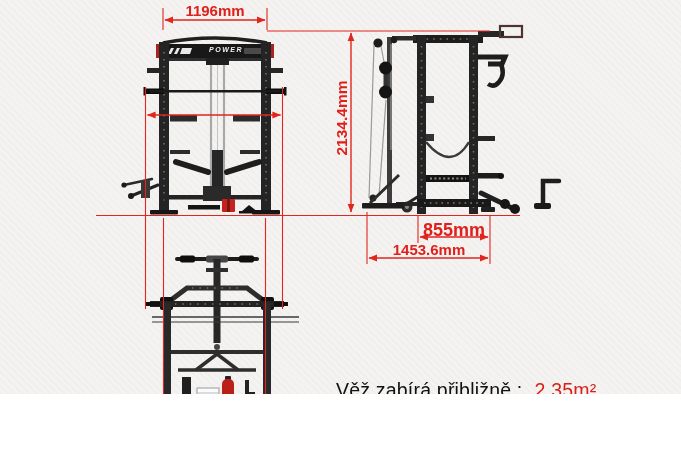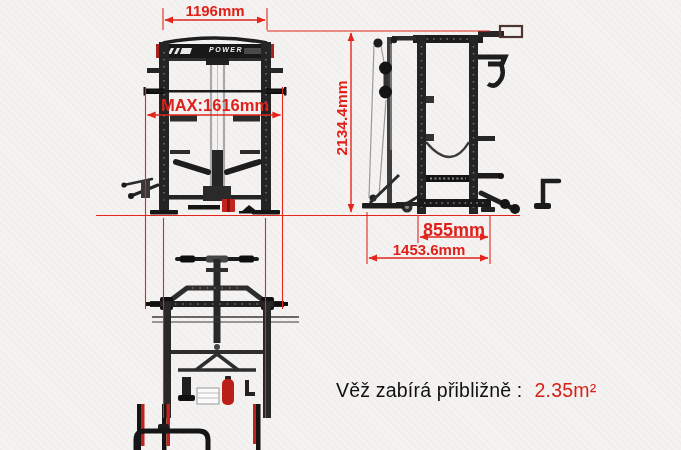--- a/index.html
+++ b/index.html
@@ -1,17 +1,17 @@
 <!DOCTYPE html>
 <html><head>
 <meta charset="utf-8">
 <style>
   html,body{margin:0;padding:0;}
   .canvas{
-    position:relative;width:681px;height:450px;overflow:hidden;
+    position:relative;width:681px;height:394px;overflow:hidden;
     background-color:#f4f3f1;
     background-image:repeating-linear-gradient(45deg, rgba(0,0,0,0.014) 0 2px, transparent 2px 5px);
     font-family:"Liberation Sans", sans-serif;
   }
   svg{position:absolute;left:0;top:0;}
   .dim-label{
     position:absolute;color:#e0201a;font-weight:bold;text-align:center;
     line-height:1;white-space:nowrap;
   }
   .dim-1196{left:160px;top:3px;width:110px;font-size:15px;}
@@ -214,21 +214,20 @@
       <line x1="420" y1="237" x2="488" y2="237" stroke-width="1.4" marker-start="url(#arr)" marker-end="url(#arr)"></line>
 
       <line x1="367" y1="212" x2="367" y2="264" stroke-width="1.1"></line>
       <line x1="369" y1="258" x2="488" y2="258" stroke-width="1.4" marker-start="url(#arr)" marker-end="url(#arr)"></line>
     </g>
   </svg>
 
   <div class="brand">POWER</div>
 
   <div class="dim-label dim-1196">1196mm</div>
-  <div class="dim-label dim-max">MAX:1616mm</div>
   <div class="dim-label dim-height">2134.4mm</div>
   <div class="dim-label dim-855">855mm</div>
   <div class="dim-label dim-1453">1453.6mm</div>
 
   <div class="caption">
     <span>Věž zabírá přibližně :</span><span class="value">2.35m²</span>
   </div>
 
 </div>
 

